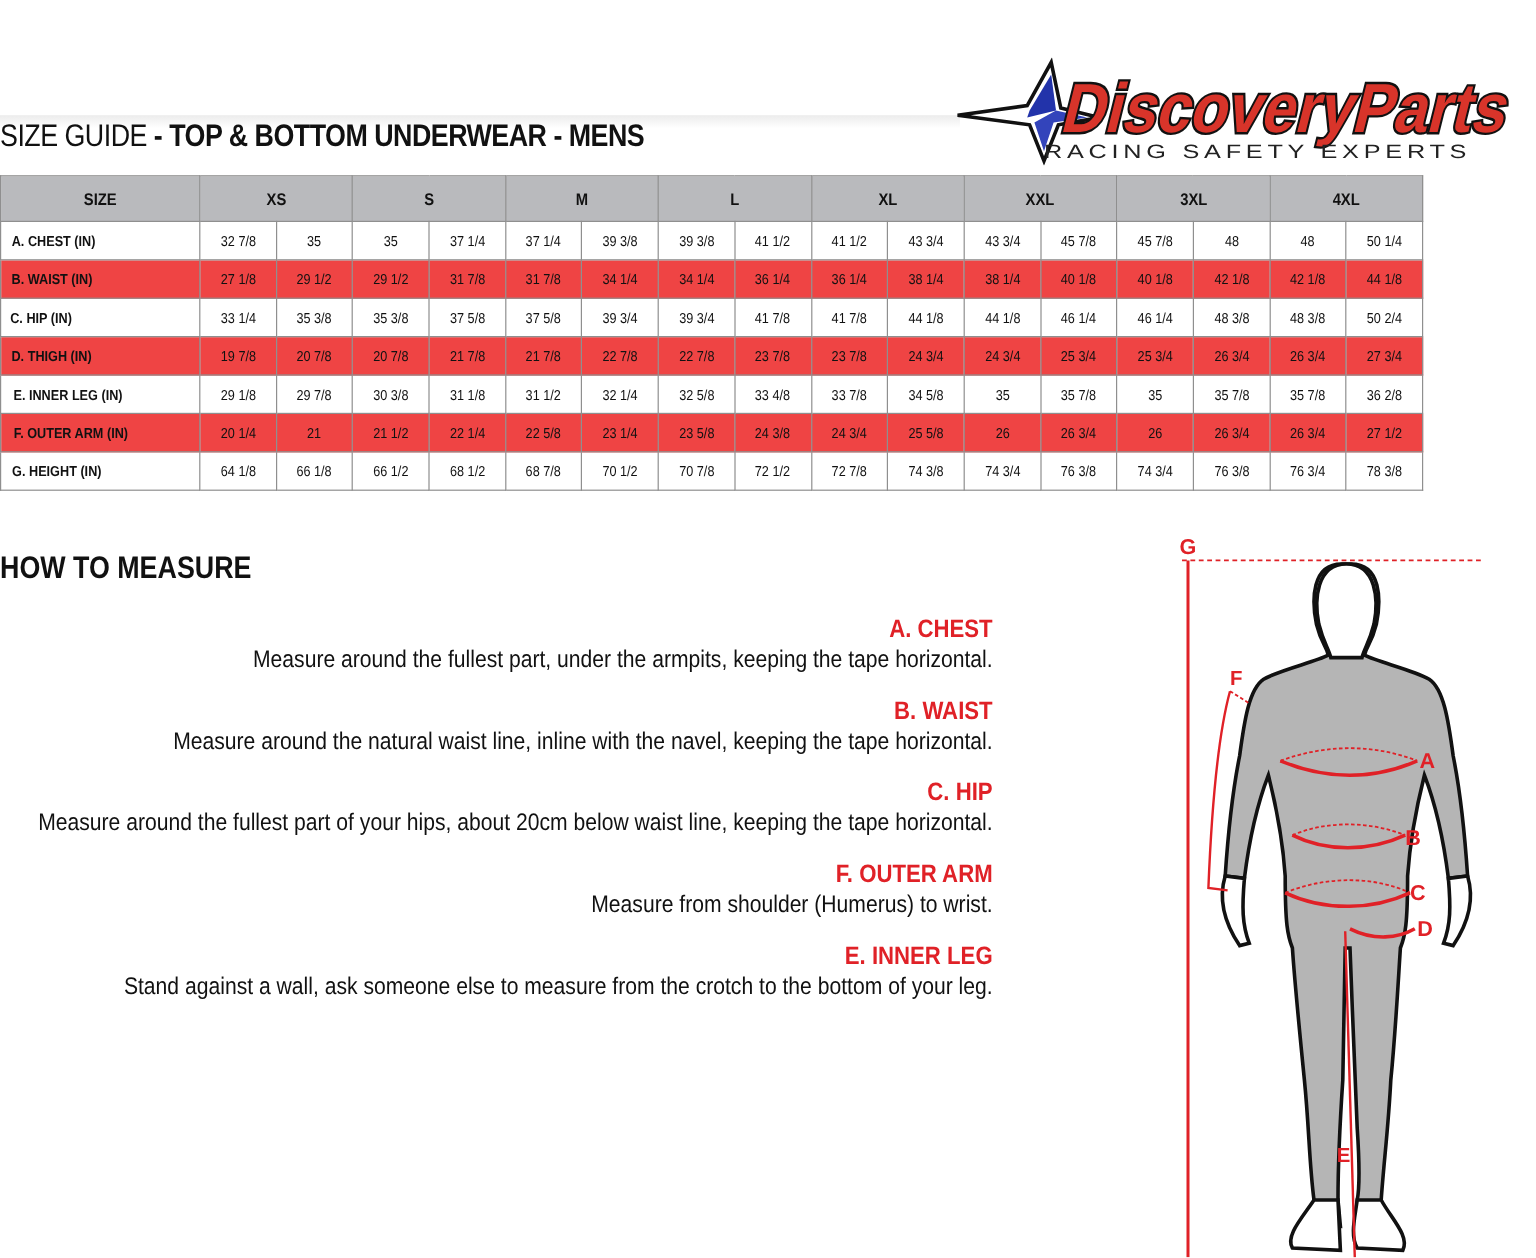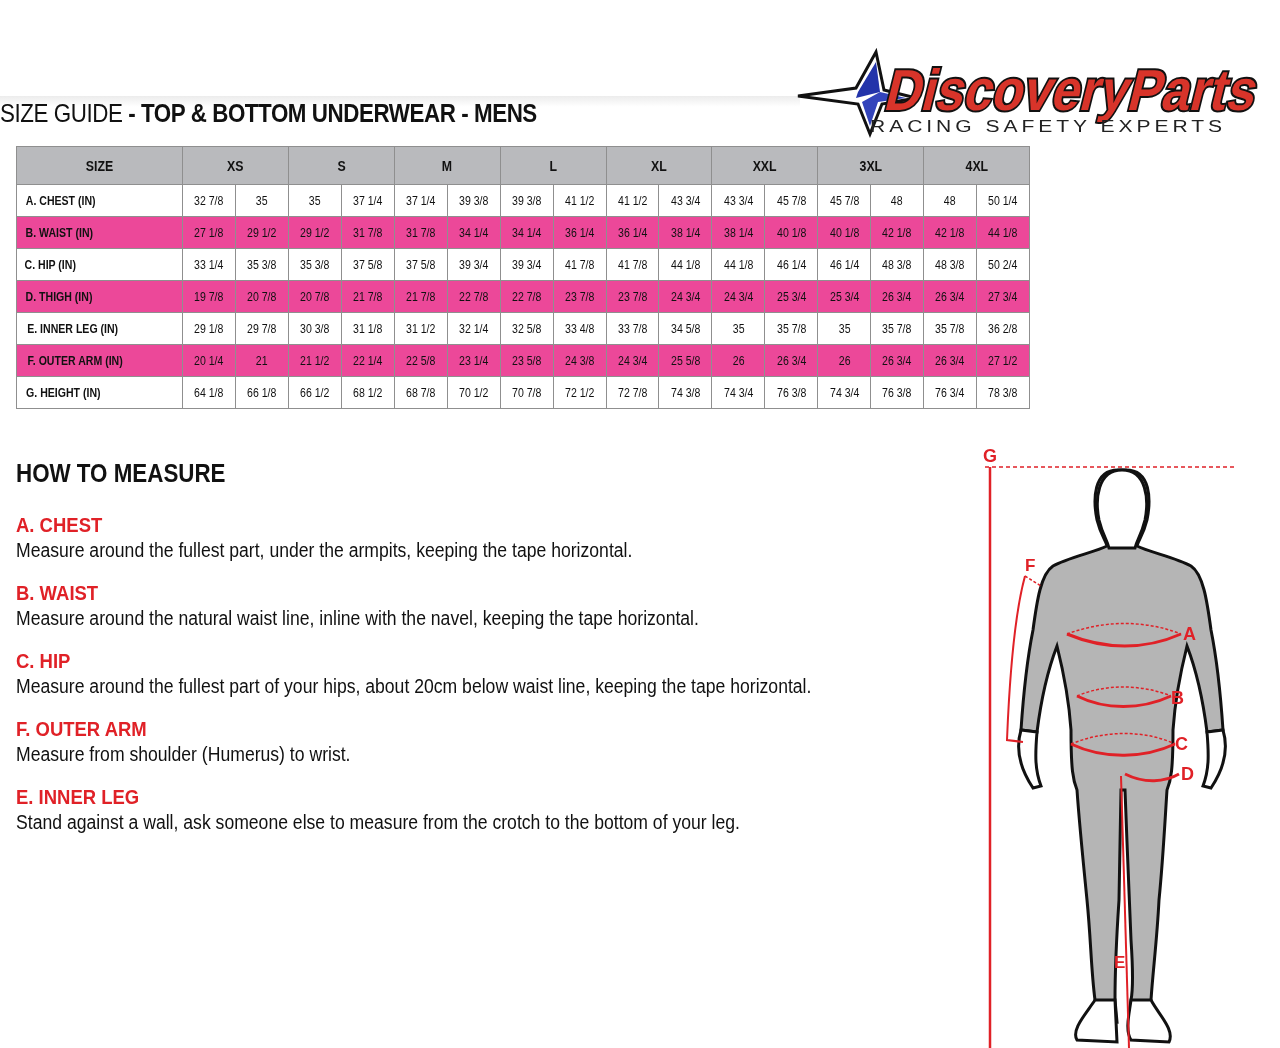--- a/index.html
+++ b/index.html
@@ -2,30 +2,30 @@
 <html><head>
 <meta charset="utf-8">
 <style>
   html,body{margin:0;padding:0;background:#fff;}
   body{width:1280px;height:1048px;position:relative;overflow:hidden;font-family:"Liberation Sans",sans-serif;color:#111;}
   .title-bar{position:absolute;left:0;top:96px;width:800px;height:36px;background:linear-gradient(#ececec,#fff 30%);}
   .title{position:absolute;left:0;top:98px;font-size:26px;letter-spacing:-0.5px;transform:scaleX(0.86);transform-origin:left;white-space:nowrap;}
   .title .light{font-weight:normal;}
   .title .bold{font-weight:bold;}
   .logo{position:absolute;left:796px;top:48px;width:470px;height:90px;}
-  table.sz{position:absolute;left:16px;top:146px;width:1014px;border-collapse:collapse;table-layout:fixed;}
+  table.sz{position:absolute;left:0;top:146px;width:1186px;border-collapse:collapse;table-layout:fixed;}
   table.sz th,table.sz td{border:1px solid #8f8f8f;text-align:center;font-size:12px;padding:0;white-space:nowrap;}
   table.sz th{background:#b9babd;height:37px;font-weight:bold;font-size:14px;}
   table.sz td{height:31px;}
   table.sz td.lab{text-align:left;padding-left:4px;font-weight:bold;font-size:12px;}
-  table.sz tr.alt td{background:#ec4899;}
+  table.sz tr.alt td{background:#ef4444;}
   .cond{display:inline-block;transform:scaleX(0.88);}
-  .howto{position:absolute;left:16px;top:458px;width:940px;}
+  .howto{position:absolute;left:0;top:458px;width:940px;}
   .howto h2{margin:0 0 24px 0;font-size:26px;font-weight:bold;transform:scaleX(0.86);transform-origin:left;white-space:nowrap;}
-  .item{margin-bottom:18px;}
+  .item{margin-bottom:18px;text-align:right;}
   .item .head{color:#e02127;font-weight:bold;font-size:21px;line-height:24px;transform:scaleX(0.88);transform-origin:left;white-space:nowrap;}
   .item .desc{font-size:20px;line-height:26px;transform:scaleX(0.88);transform-origin:left;white-space:nowrap;}
   .figure{position:absolute;left:975px;top:440px;width:280px;height:608px;}
 </style>
 </head>
 <body>
 
 <div class="title-bar"></div>
 <div class="title">
   <span class="light">SIZE GUIDE</span><span class="bold"> - TOP &amp; BOTTOM UNDERWEAR - MENS</span>

